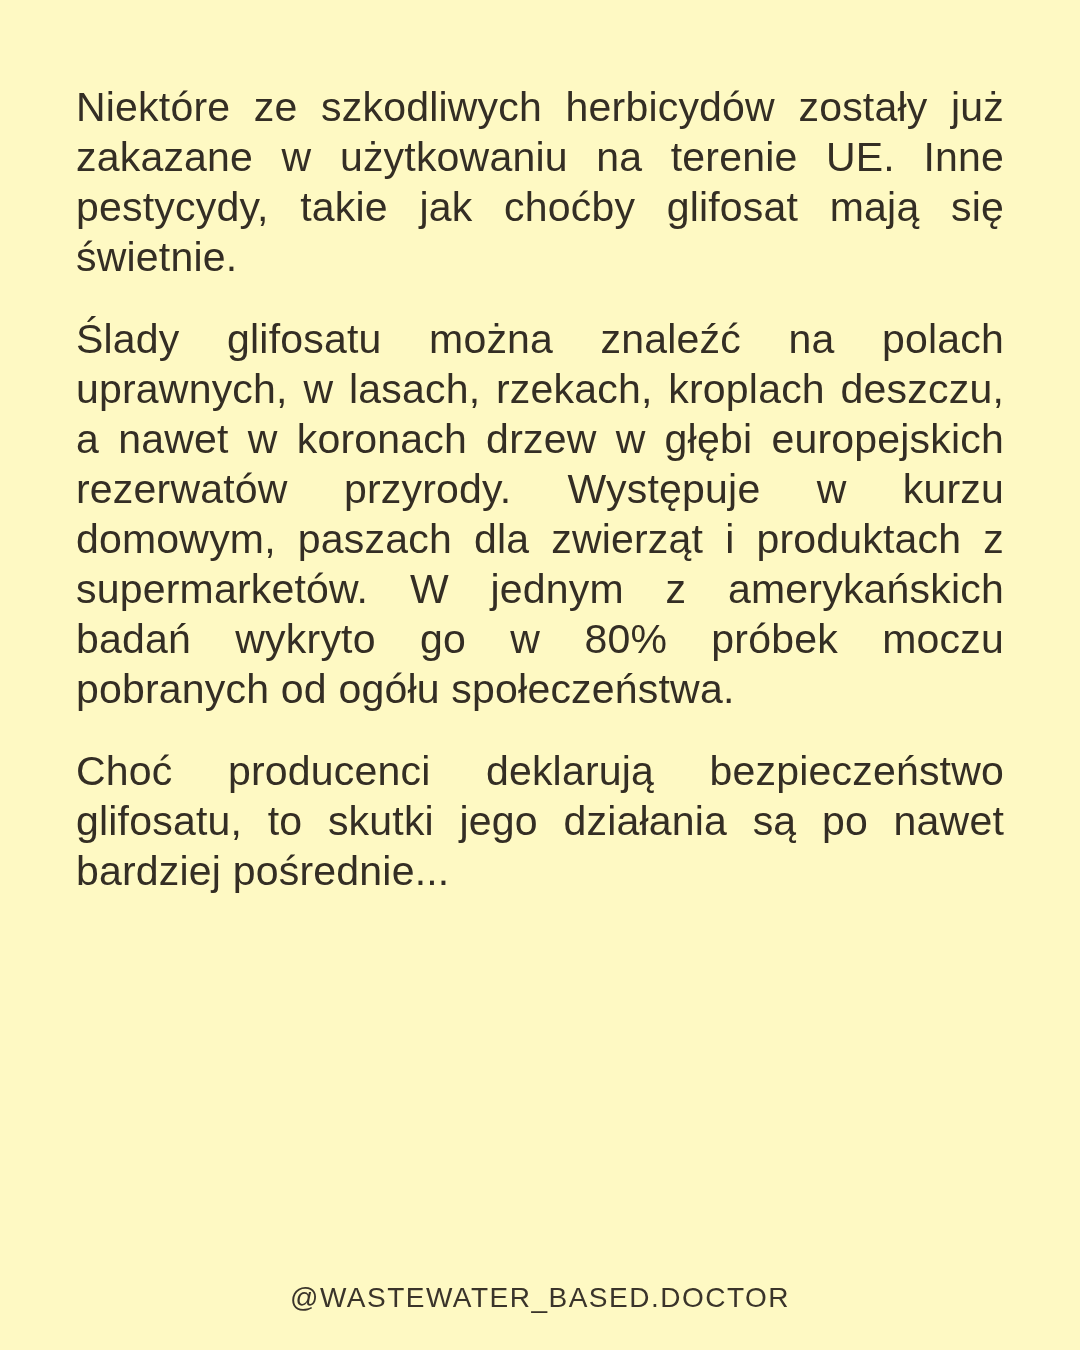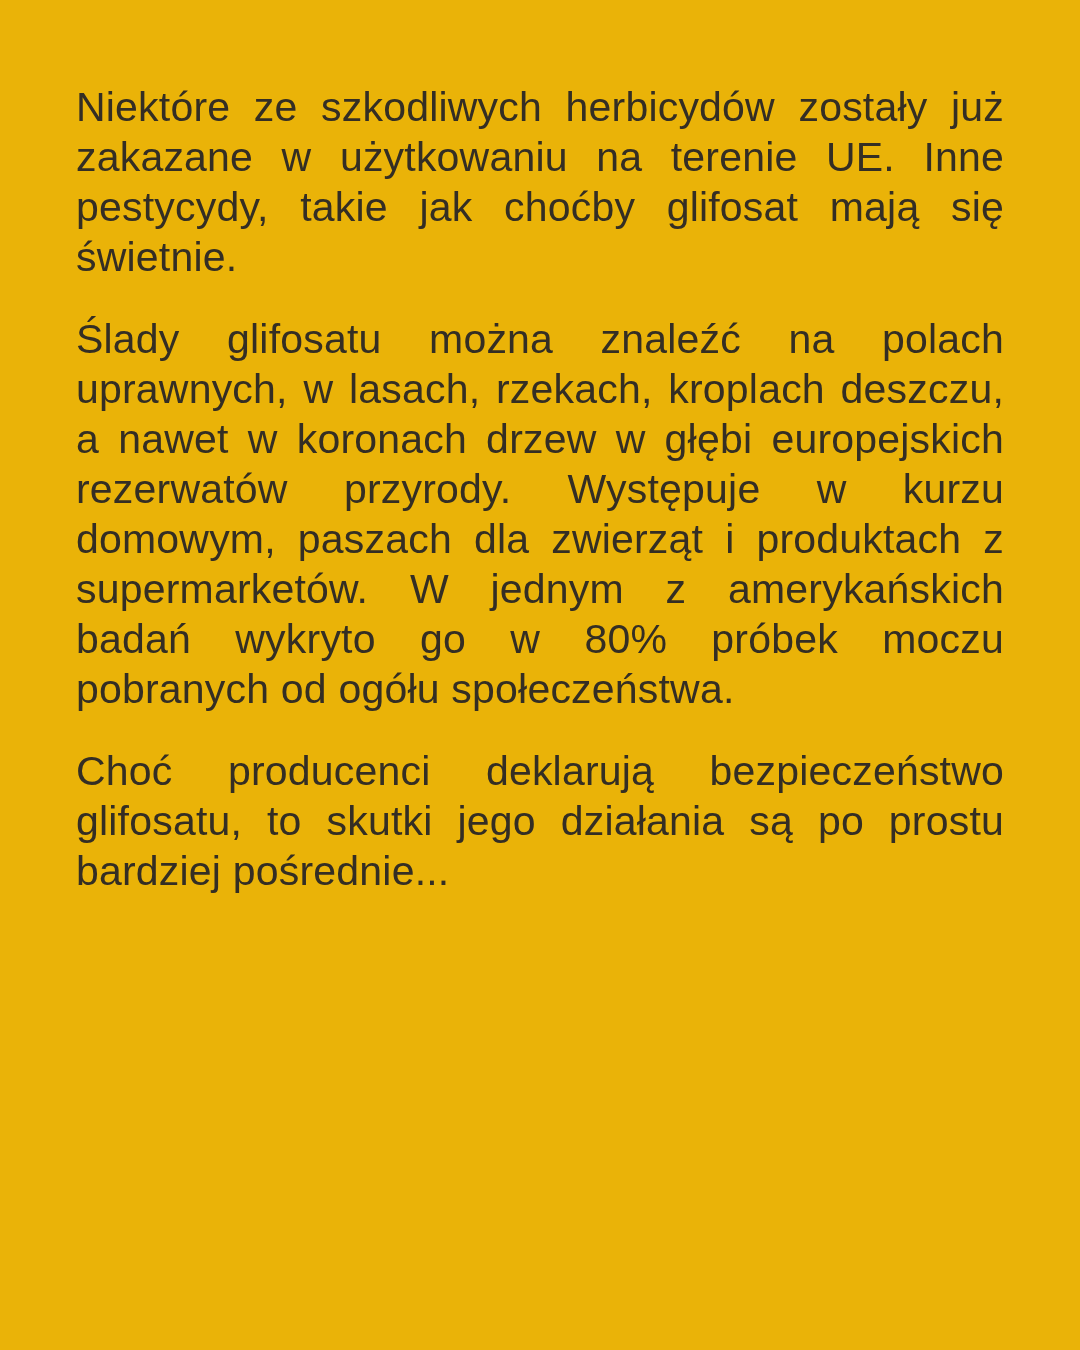--- a/index.html
+++ b/index.html
@@ -3,21 +3,21 @@
 <meta charset="utf-8">
 <style>
   html, body {
     margin: 0;
     padding: 0;
   }
   .canvas {
     position: relative;
     width: 1080px;
     height: 1350px;
-    background: #eab308;
+    background: #fef9c3;
     font-family: "Liberation Sans", sans-serif;
     overflow: hidden;
     box-sizing: border-box;
   }
   .text-block {
     position: absolute;
     top: 82px;
     left: 76px;
     width: 928px;
     color: #342e24;
@@ -43,15 +43,16 @@
     letter-spacing: 1.5px;
   }
 </style>
 </head>
 <body>
 
 <div class="canvas">
   <div class="text-block">
     <p>Niektóre ze szkodliwych herbicydów zostały już zakazane w użytkowaniu na terenie UE. Inne pestycydy, takie jak choćby glifosat mają się świetnie.</p>
     <p>Ślady glifosatu można znaleźć na polach uprawnych, w lasach, rzekach, kroplach deszczu, a nawet w koronach drzew w głębi europejskich rezerwatów przyrody. Występuje w kurzu domowym, paszach dla zwierząt i produktach z supermarketów. W jednym z amerykańskich badań wykryto go w 80% próbek moczu pobranych od ogółu społeczeństwa.</p>
-    <p>Choć producenci deklarują bezpieczeństwo glifosatu, to skutki jego działania są po prostu bardziej pośrednie...</p>
+    <p>Choć producenci deklarują bezpieczeństwo glifosatu, to skutki jego działania są po nawet bardziej pośrednie...</p>
   </div>
+  <div class="footer">@WASTEWATER_BASED.DOCTOR</div>
 </div>
 
 </body></html>

